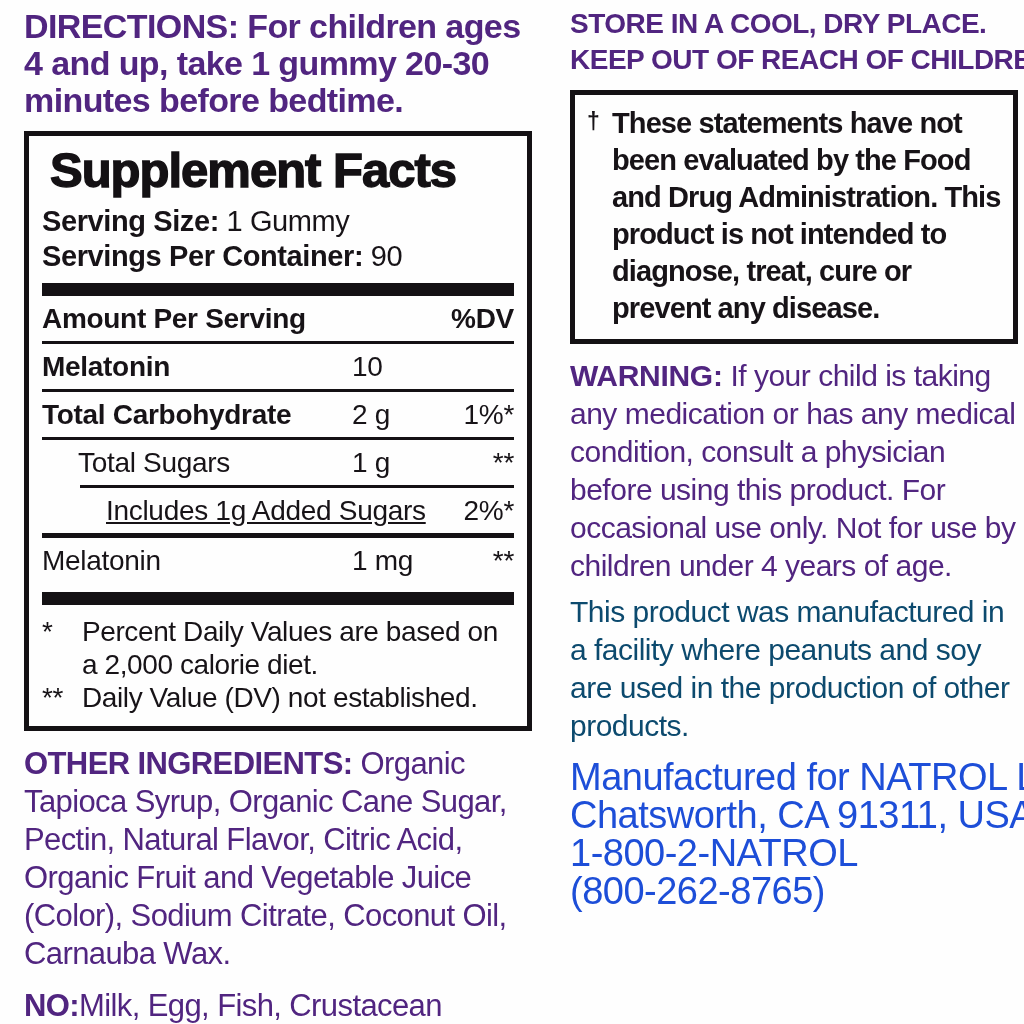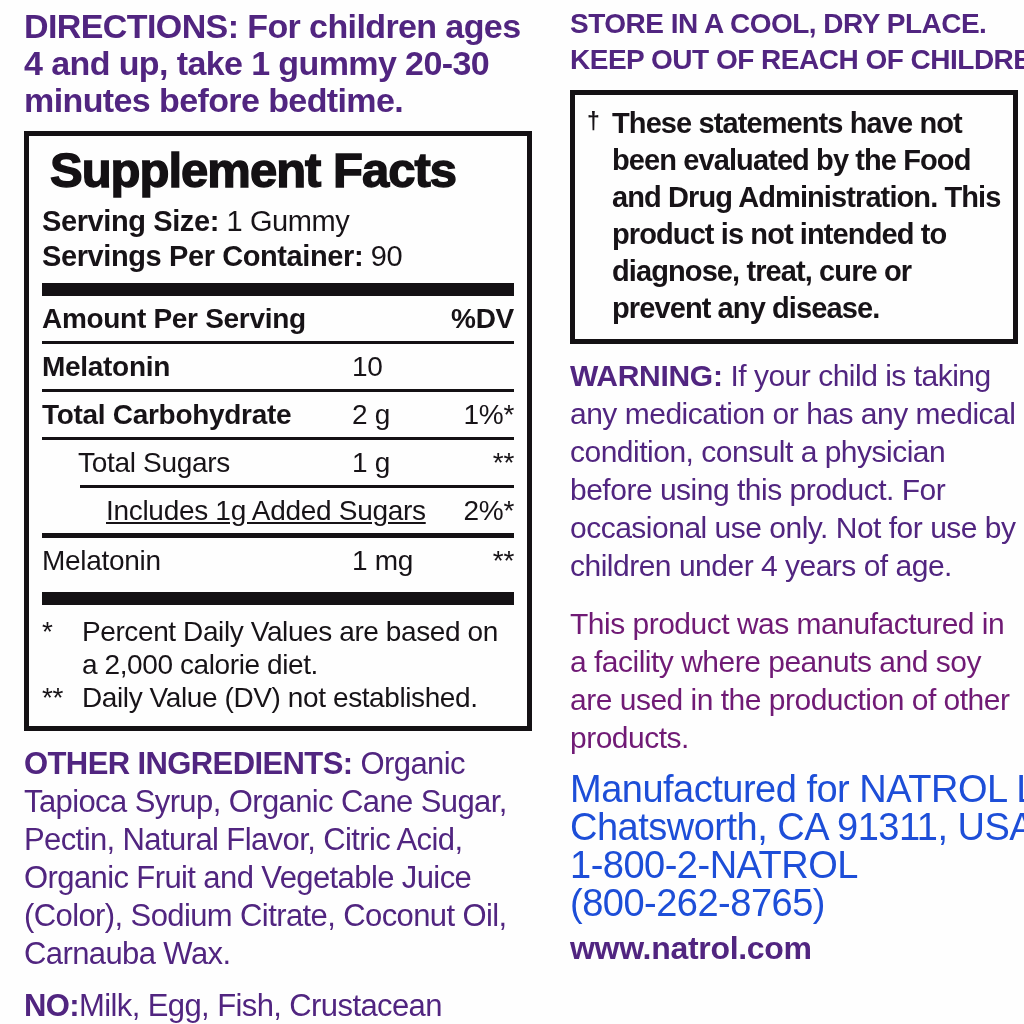--- a/index.html
+++ b/index.html
@@ -43,21 +43,21 @@
   .storage { font-size:28px; font-weight:bold; line-height:36px; letter-spacing:-0.5px; color:#512580; }
   .storage div { white-space:nowrap; }
 
   .disclaimer-box { border:5px solid #141114; margin-top:12px; padding:10px 8px 12px 12px; }
   .disclaimer-text { position:relative; padding-left:25px; font-size:29px; font-weight:bold;
                      line-height:37px; letter-spacing:-0.9px; color:#171317; }
   .dagger { position:absolute; left:0; top:-2px; font-size:23px; font-weight:bold; }
 
   .warning-para { font-size:30px; line-height:38px; letter-spacing:-0.5px; color:#512580; margin-top:13px; }
   .warning-para b { letter-spacing:-0.3px; }
-  .facility-para { font-size:30px; line-height:38px; letter-spacing:-0.5px; color:#701a75; margin-top:20px; }
+  .facility-para { font-size:30px; line-height:38px; letter-spacing:-0.5px; color:#0c4a6e; margin-top:8px; }
 
   .manufacturer { margin-top:13px; font-size:38px; line-height:38px; letter-spacing:-0.5px; color:#1d4ed8; }
   .manufacturer div { white-space:nowrap; }
   .website { margin-top:8px; font-size:32px; font-weight:bold; letter-spacing:-0.3px; color:#512580; }
 </style>
 </head>
 <body>
 
 <div class="page">
 
@@ -148,16 +148,15 @@
 
     <p class="facility-para">This product was manufactured in a facility where peanuts and soy are used in the production of other products.</p>
 
     <div class="manufacturer">
       <div>Manufactured for NATROL LLC,</div>
       <div>Chatsworth, CA 91311, USA</div>
       <div>1-800-2-NATROL</div>
       <div>(800-262-8765)</div>
     </div>
 
-    <div class="website">www.natrol.com</div>
   </div>
 
 </div>
 
 </body></html>

